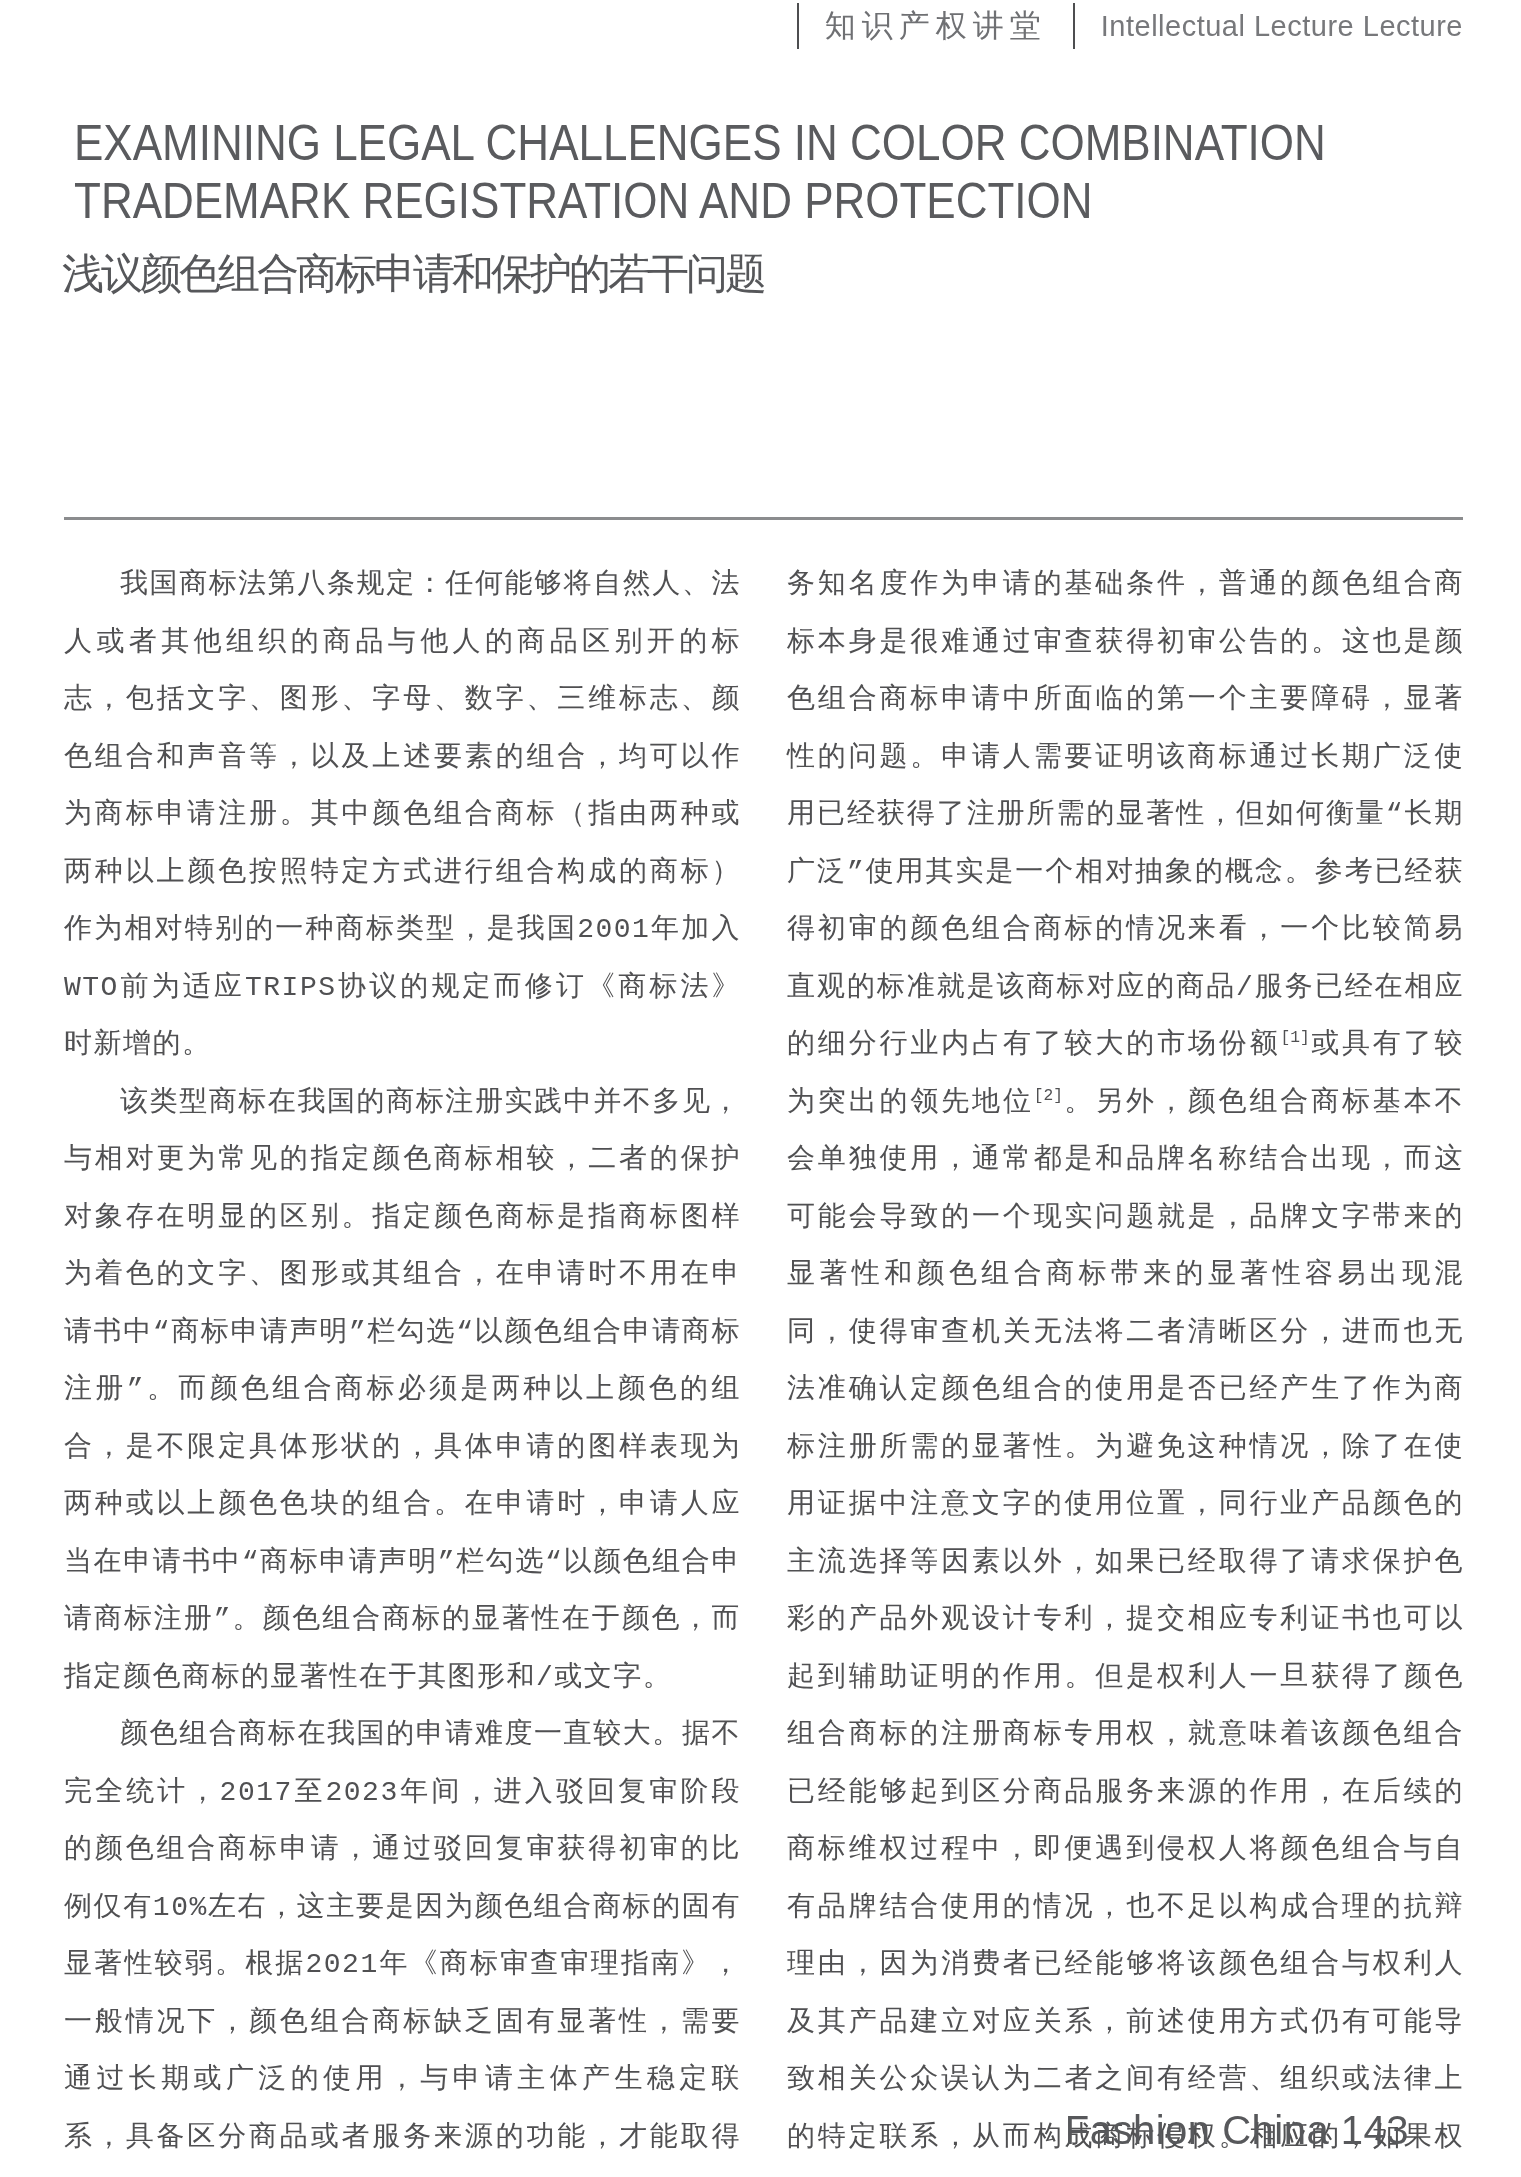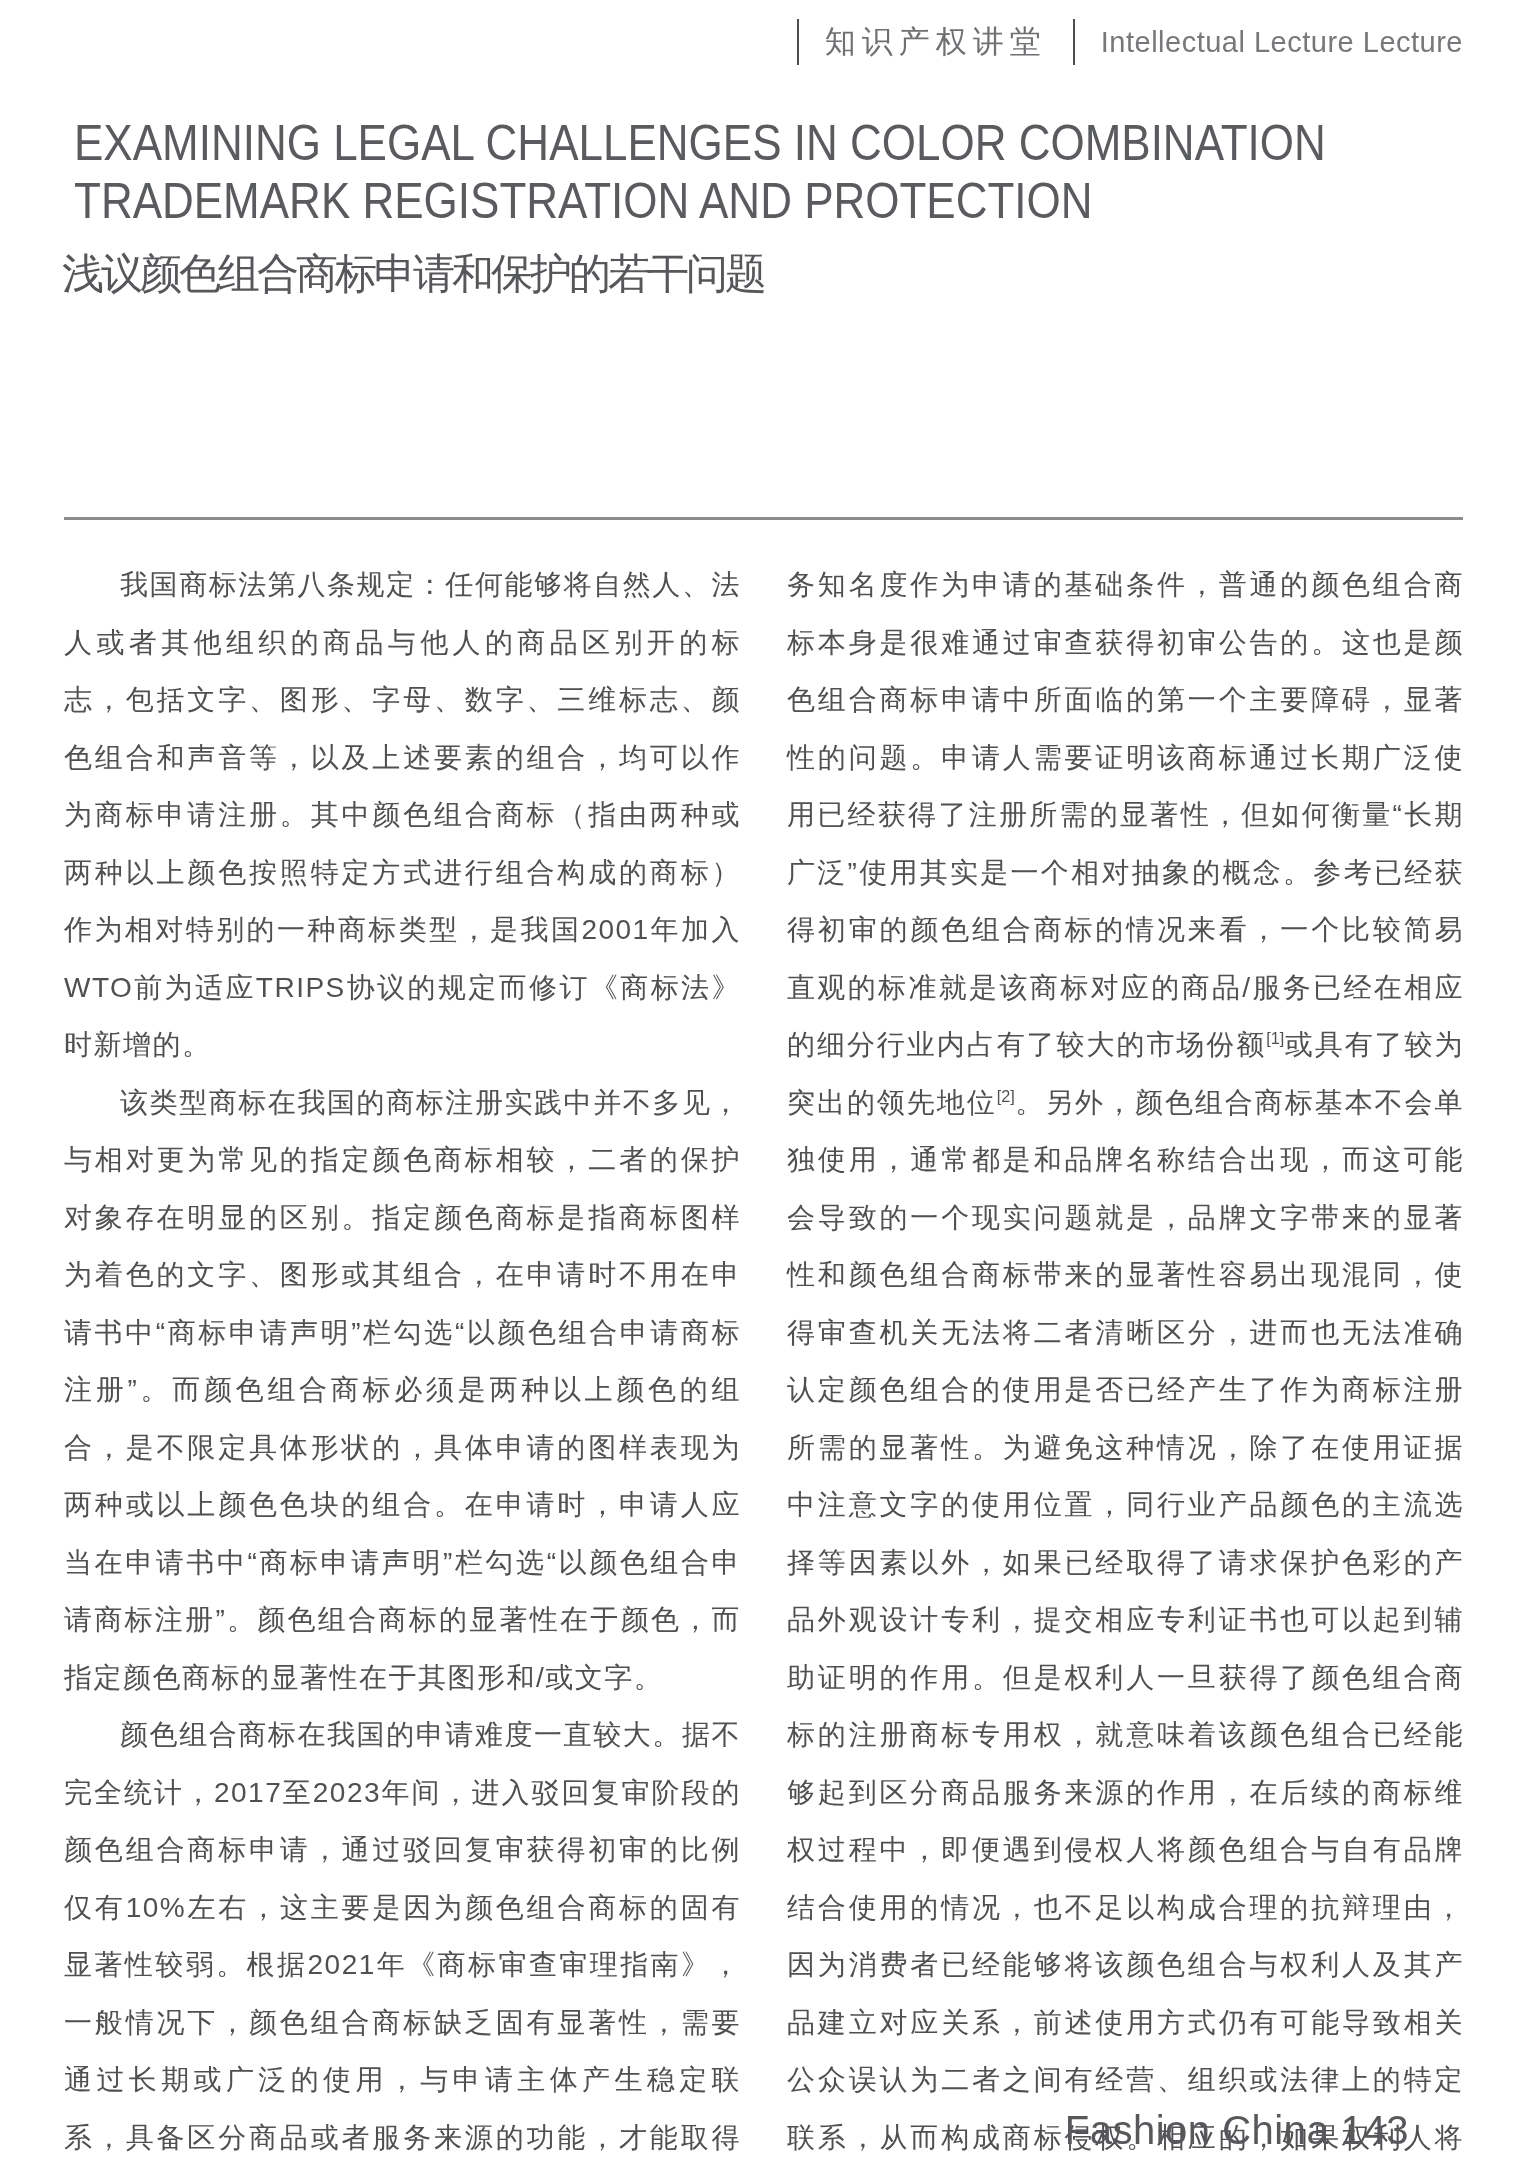--- a/index.html
+++ b/index.html
@@ -9,21 +9,21 @@
     height: 2177px;
     margin: 0 auto;
     background: #ffffff;
     overflow: hidden;
     font-family: "Liberation Sans", sans-serif;
   }
 
   
   .header {
     position: absolute;
-    top: 16px;
+    top: 0;
     right: 58px;
     display: flex;
     align-items: center;
     gap: 26px;
     height: 52px;
   }
   .header .vbar {
     width: 2px;
     height: 46px;
     background: #4d4e50;
@@ -87,21 +87,21 @@
     position: absolute;
     left: 64px;
     top: 556px;
     width: 1400px;
     display: flex;
     gap: 46px;
   }
   .column { width: 677px; }
   .para {
     margin: 0;
-    font-family: Liberation Sans, sans-serif;
+    font-family: Liberation Mono, monospace;
     font-size: 28px;
     line-height: 57.5px;
     letter-spacing: 1.5px;
     text-align: justify;
     color: #505052;
   }
   .para.indent { text-indent: 2em; }
   .para sup {
     font-size: 0.58em;
     letter-spacing: 0;

